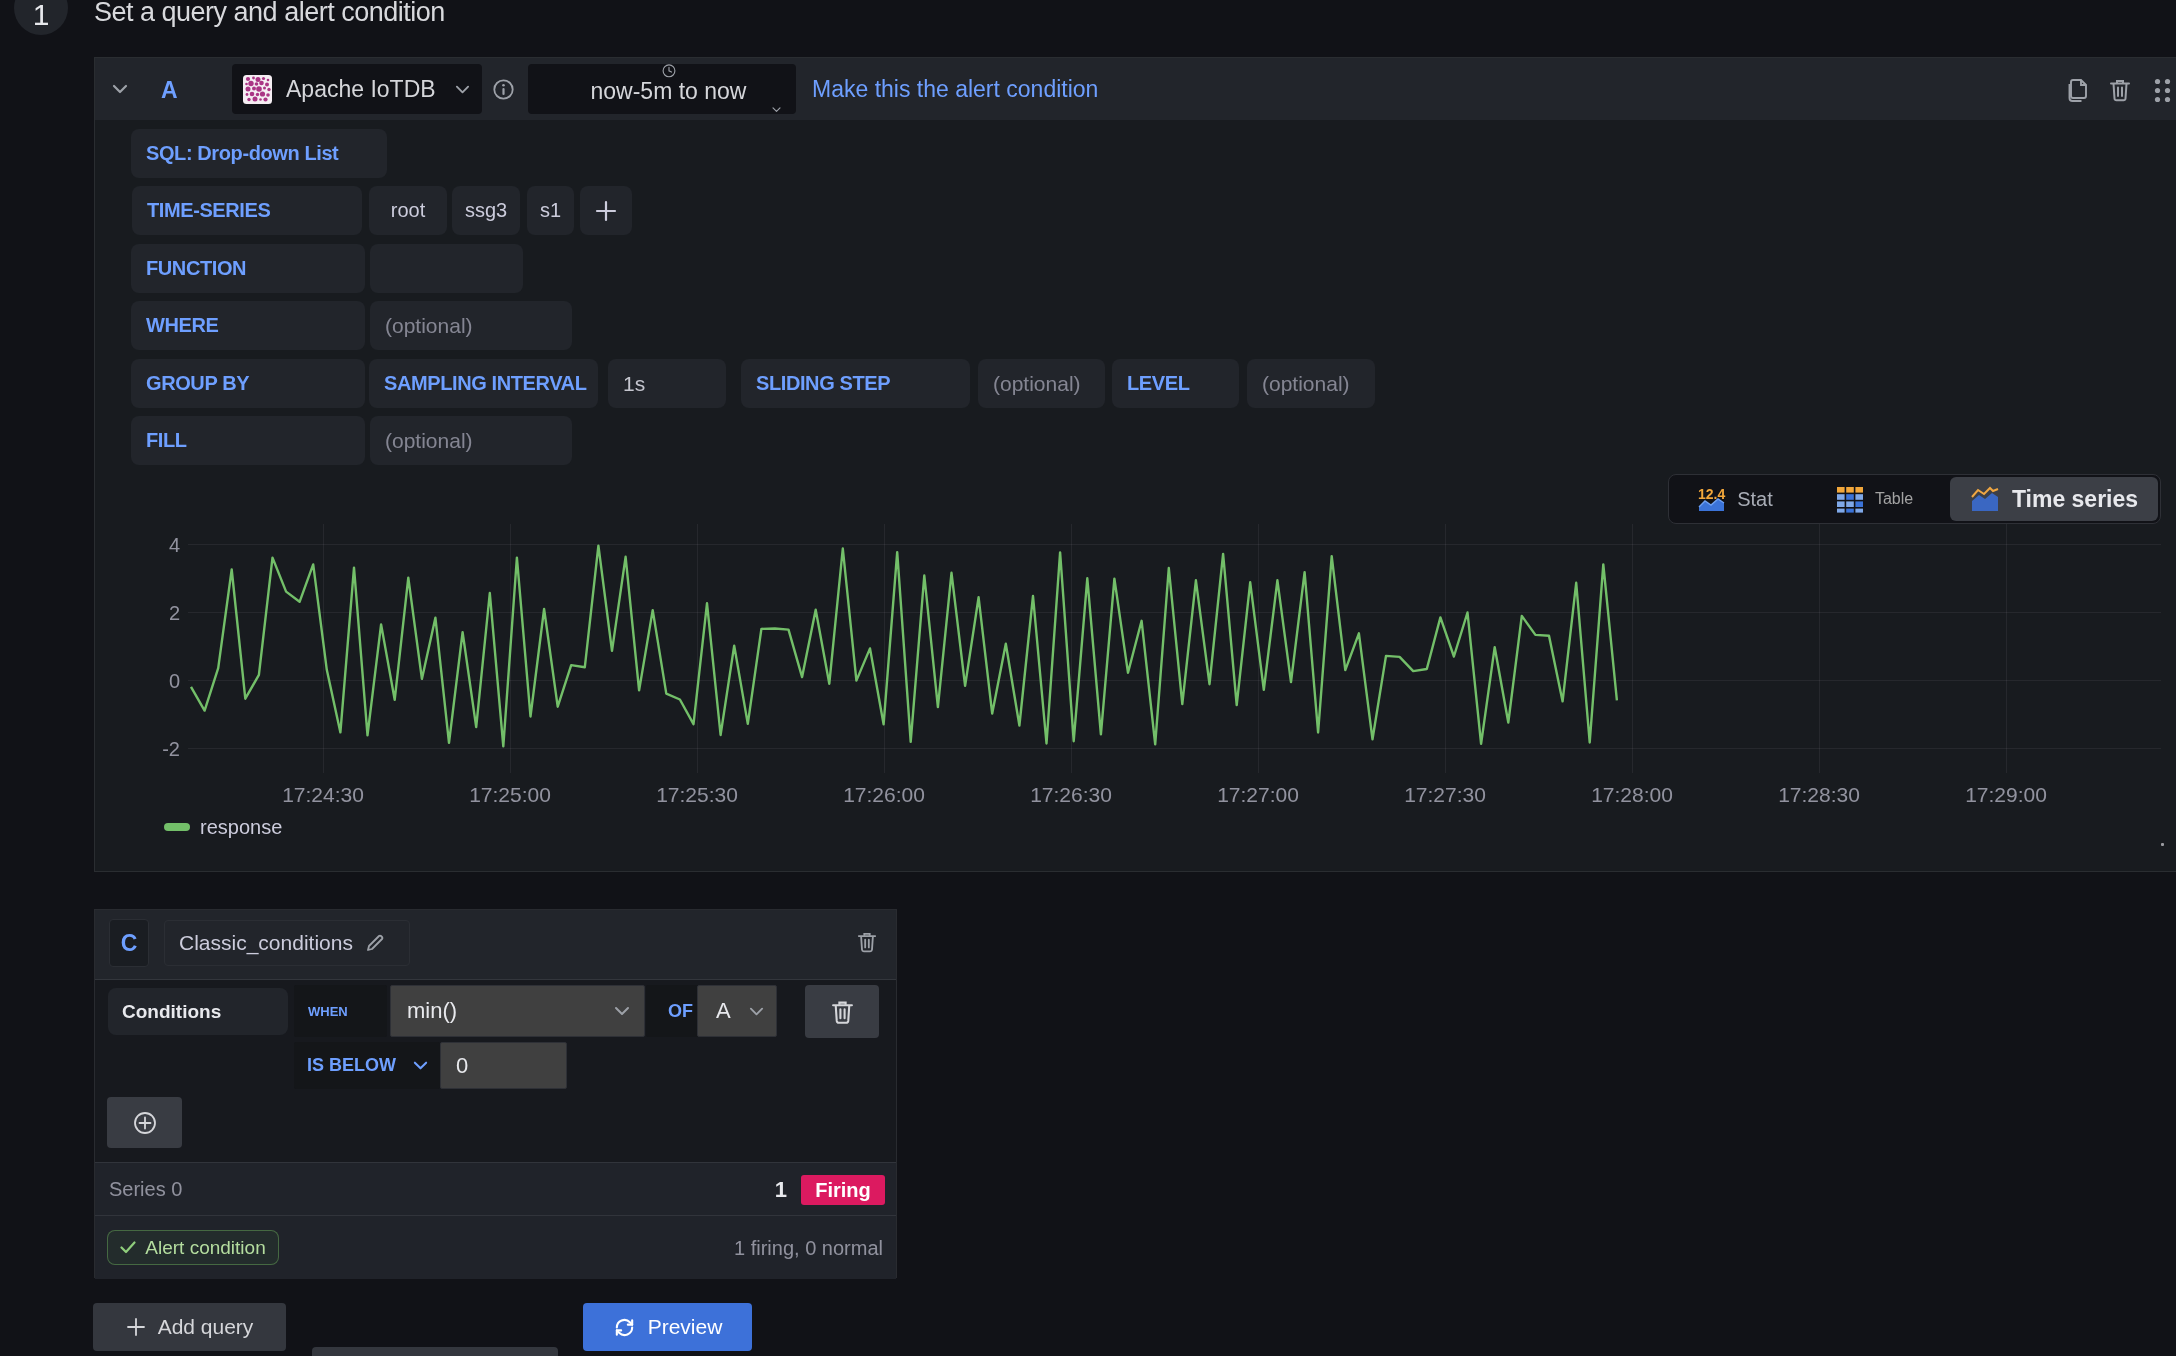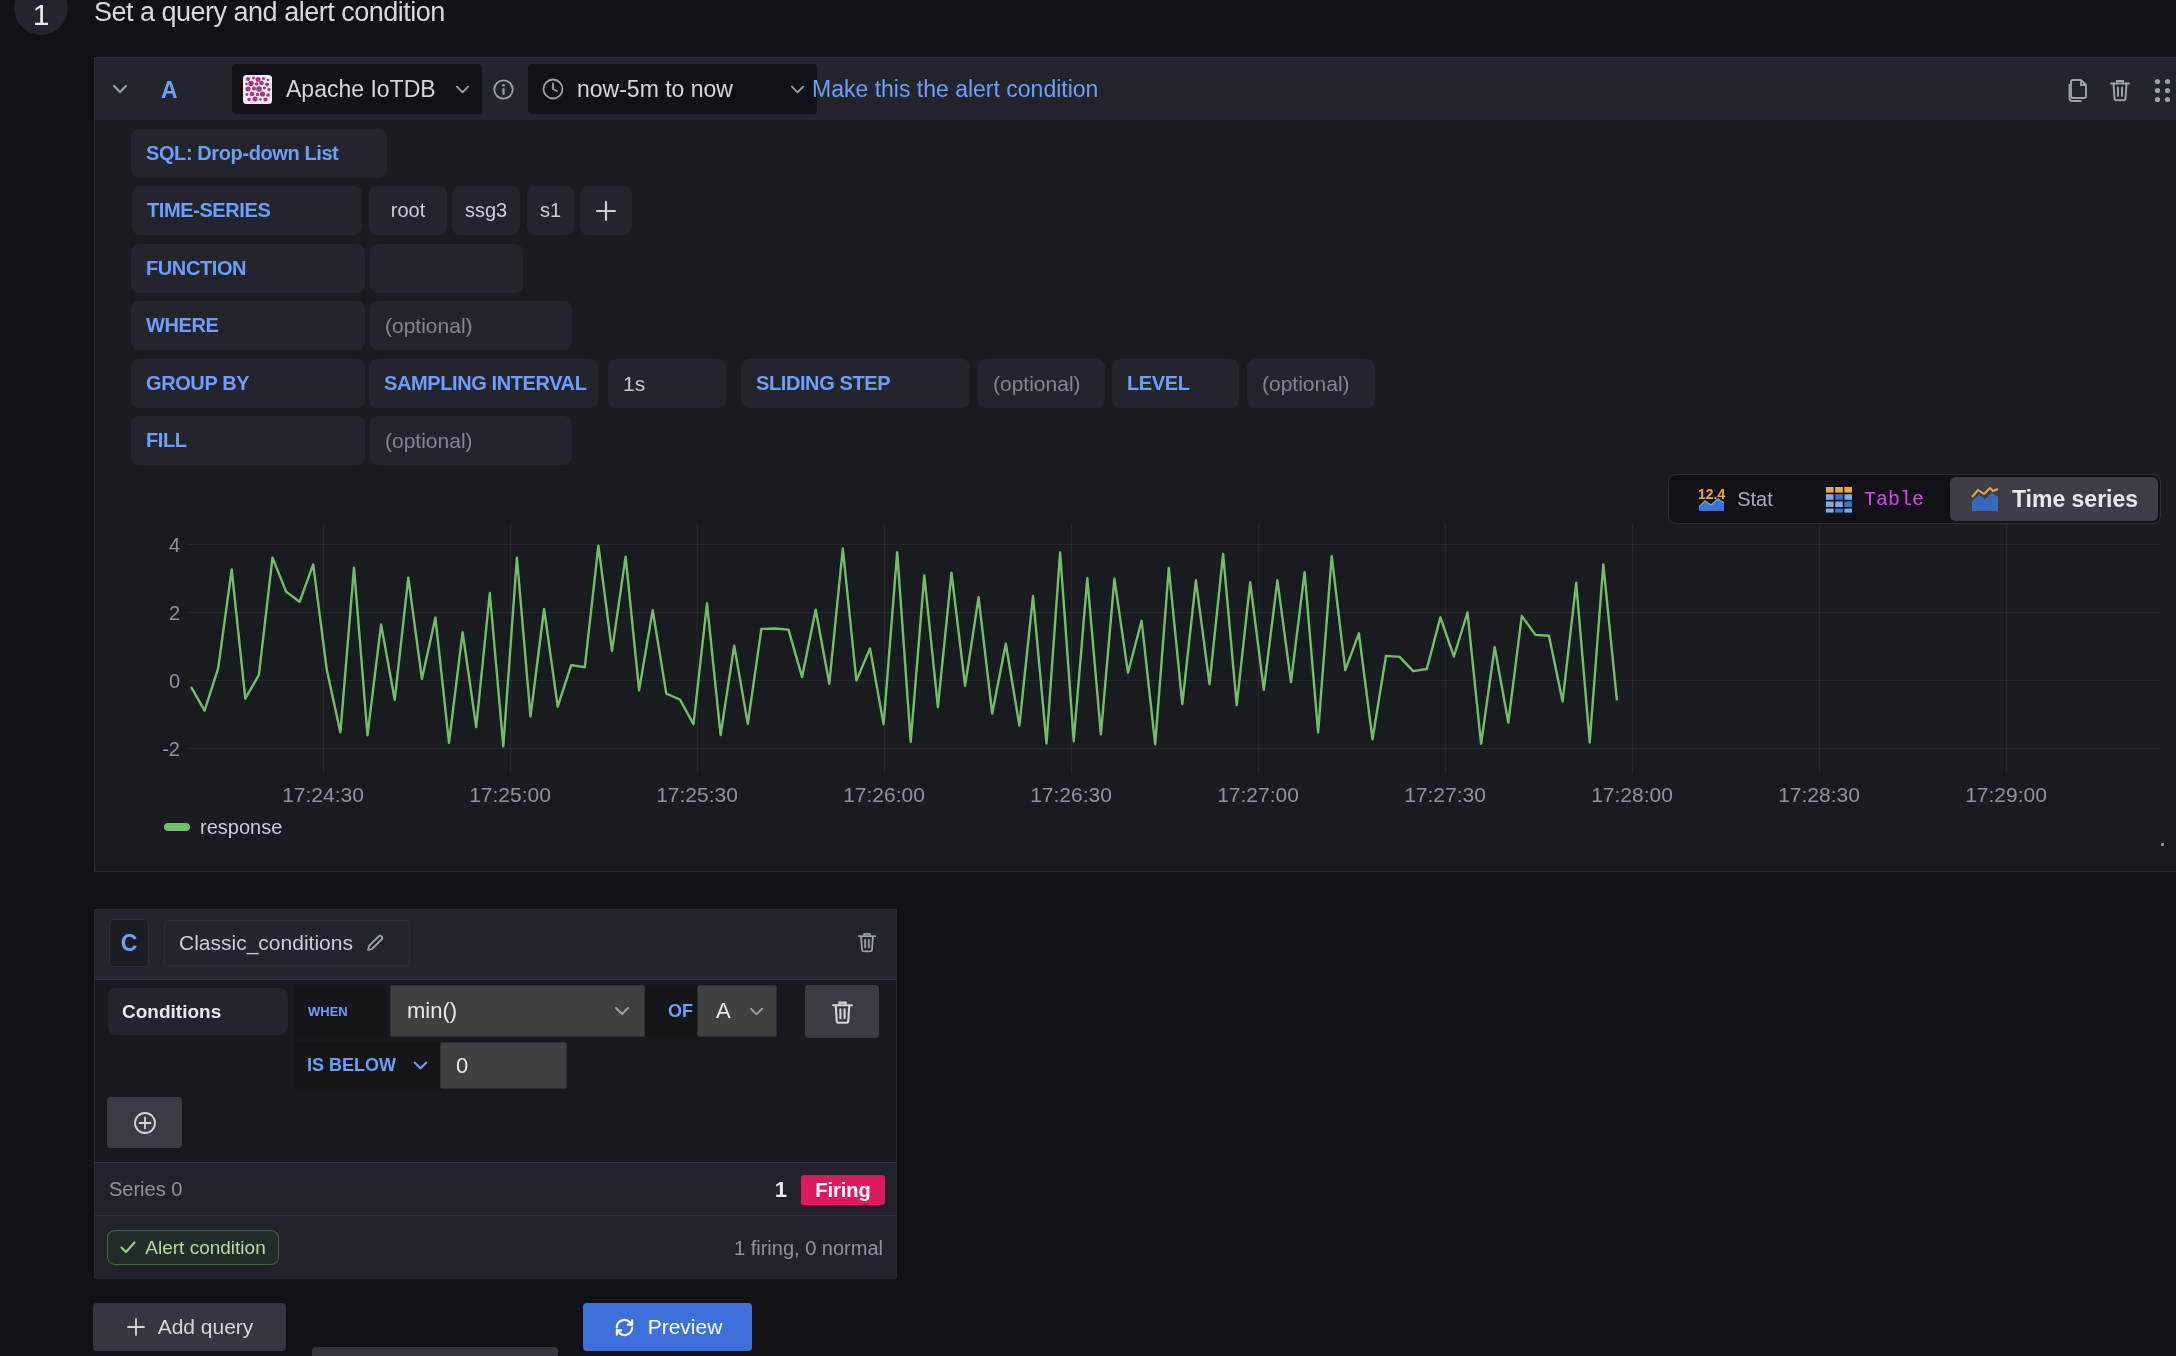--- a/index.html
+++ b/index.html
@@ -63,21 +63,21 @@
         <polyline points="2,5 8,11 14,5" fill="none" stroke="#9da1a8" stroke-width="2" stroke-linecap="round" stroke-linejoin="round"></polyline>
       </svg>
   </div>
   
   <svg class="abs" style="left:398px;top:21px;" width="21" height="21" viewBox="0 0 21 21">
       <circle cx="10.5" cy="10.5" r="9.2" fill="none" stroke="#9da1a8" stroke-width="1.8"></circle>
       <circle cx="10.5" cy="6.2" r="1.3" fill="#9da1a8"></circle>
       <rect x="9.4" y="9" width="2.2" height="7" rx="1.1" fill="#9da1a8"></rect>
     </svg>
   
-  <div class="abs" style="left:433px;top:6px;width:289px;height:50px;background:#111217;border-radius:4px;display:flex;align-items:center;">
+  <div class="abs" style="left:433px;top:6px;width:268px;height:50px;background:#111217;border-radius:4px;display:flex;align-items:center;flex-direction:column;">
     <svg style="margin-left:14px;" width="22" height="22" viewBox="0 0 22 22">
         <circle cx="11" cy="11" r="9.5" fill="none" stroke="#9da1a8" stroke-width="1.8"></circle>
         <polyline points="11,5.5 11,11 15,13" fill="none" stroke="#9da1a8" stroke-width="1.8" stroke-linecap="round"></polyline>
       </svg>
     <span style="color:#d5d6da;font-size:23px;margin-left:13px;white-space:nowrap;">now-5m to now</span>
     <svg style="margin-left:auto;margin-right:12px;" width="15" height="15" viewBox="0 0 16 16">
         <polyline points="2,5 8,11 14,5" fill="none" stroke="#9da1a8" stroke-width="2" stroke-linecap="round" stroke-linejoin="round"></polyline>
       </svg>
   </div>
   <div class="abs blue" style="left:717px;top:18px;font-size:23px;font-weight:400;white-space:nowrap;">Make this the alert condition</div>
@@ -192,21 +192,21 @@
           <rect x="10.2" y="15.4" width="7.6" height="5.6"></rect>
           <rect x="19.4" y="8.2" width="7.6" height="5.6"></rect>
           <rect x="19.4" y="22.6" width="7.6" height="4"></rect>
         </g>
         <g fill="#3b73d8">
           <rect x="10.2" y="8.2" width="7.6" height="5.6"></rect>
           <rect x="10.2" y="22.6" width="7.6" height="4"></rect>
           <rect x="19.4" y="15.4" width="7.6" height="5.6"></rect>
         </g>
       </svg>
-    <span style="color:#d946ef;font-size:20px;font-family:Liberation Mono, monospace;">Table</span>
+    <span style="color:#a3a3a3;font-size:16px;">Table</span>
   </div>
   <div style="display:flex;align-items:center;justify-content:center;flex:1;height:44px;margin:2px;background:#3c3f46;border-radius:6px;gap:12px;">
     <svg width="30" height="28" viewBox="0 0 30 28">
         <polygon points="2,26 2,16 9,10 15,14 22,8 28,12 28,26" fill="#3a6fd8" opacity="0.85"></polygon>
         <polyline points="2,12 8,5 14,9 20,3 23,6 28,4" fill="none" stroke="#f0a742" stroke-width="2"></polyline>
       </svg>
     <span style="color:#e8e9ed;font-size:23px;font-weight:700;">Time series</span>
   </div>
 </div>
 

